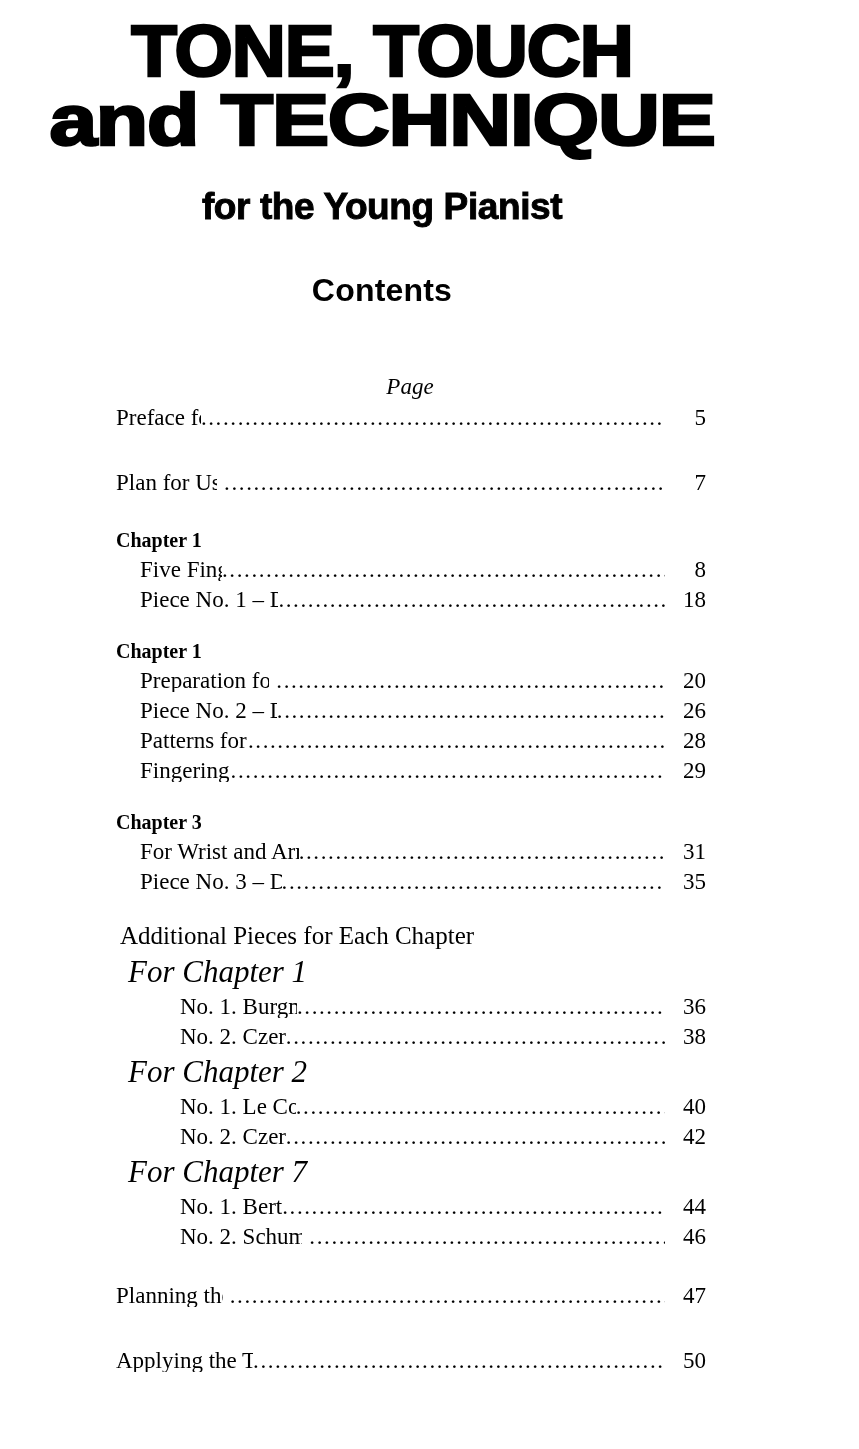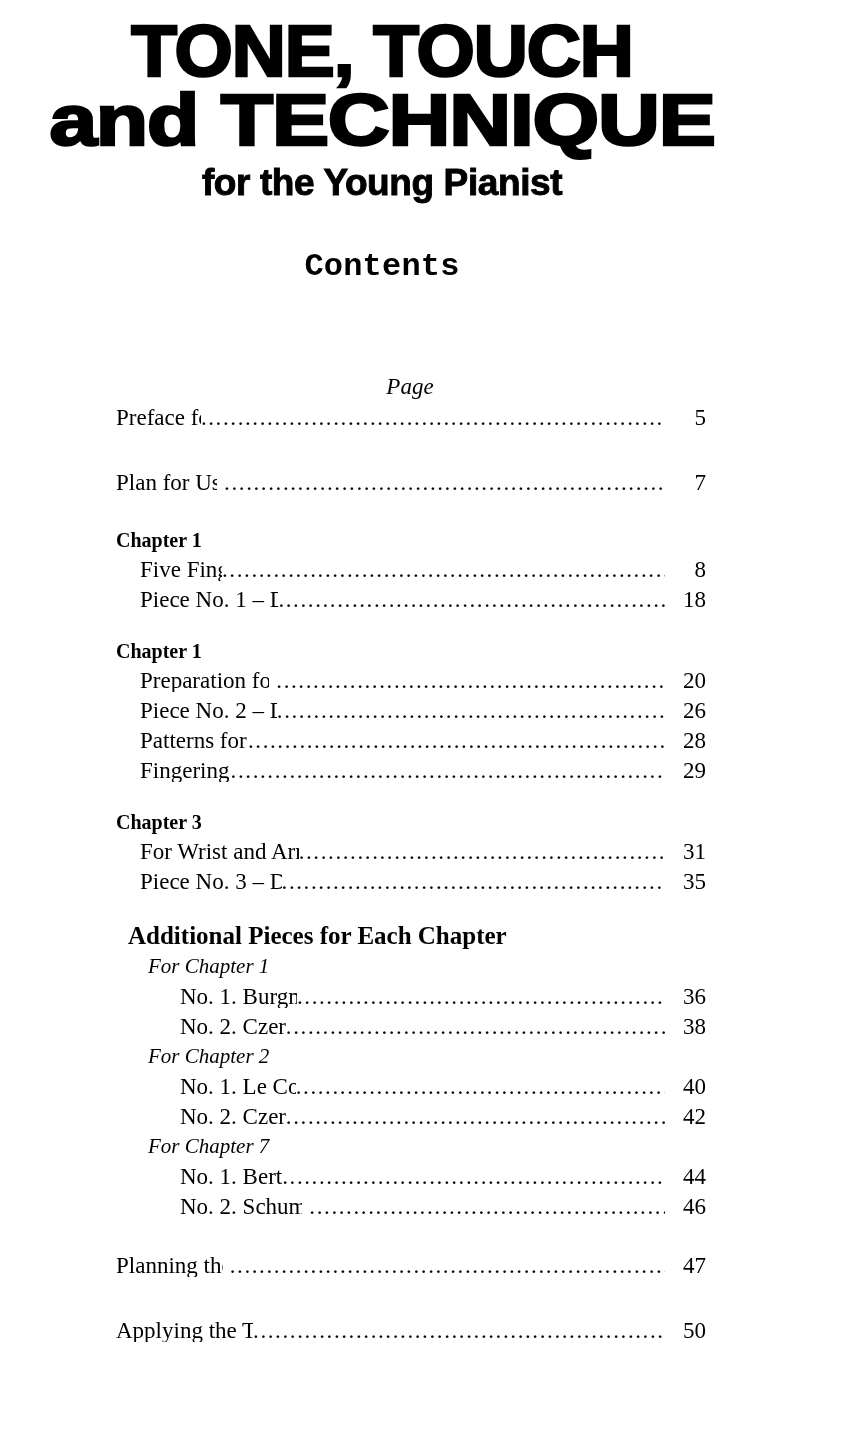--- a/index.html
+++ b/index.html
@@ -45,28 +45,28 @@
   .title-line-2 {
     font-size: 72px;
     transform: scaleX(1.19);
     margin-top: 2px;
   }
   .subtitle {
     font-family: "Liberation Sans", "DejaVu Sans", sans-serif;
     font-weight: 700;
     font-size: 37px;
     letter-spacing: -0.4px;
-    margin-top: 8px;
+    margin-top: 32px;
     -webkit-text-stroke: 0.9px #000;
     transform: scaleX(1.0);
   }
 
   .contents-heading {
     text-align: center;
-    font-family: Liberation Mono, monospace;
+    font-family: Liberation Sans, sans-serif;
     font-weight: 700;
     font-size: 32px;
     margin-top: 44px;
     letter-spacing: 0.2px;
   }
 
   
   .toc {
     position: absolute;
     left: 116px;
@@ -122,28 +122,28 @@
   .lvl0 { margin-left: 0px; }
   .lvl1 { margin-left: 24px; width: calc(100% - 24px); }
   .lvl2 { margin-left: 64px; width: calc(100% - 64px); }
 
   .chapter-head {
     font-weight: 700;
     font-size: 20px;
     margin-left: 0px;
   }
   .section-head {
-    font-weight: 700;
+    font-weight: 400;
     font-size: 25px;
-    margin-left: 12px;
+    margin-left: 4px;
   }
   .subsection-head {
     font-style: italic;
-    font-size: 21px;
-    margin-left: 32px;
+    font-size: 31px;
+    margin-left: 12px;
   }
 
   
   .sp-8  { height: 8px; }
   .sp-30 { height: 30px; }
   .sp-36 { height: 36px; }
   .sp-42 { height: 42px; }
 
   .entry-gap { height: 7px; }
 </style>

